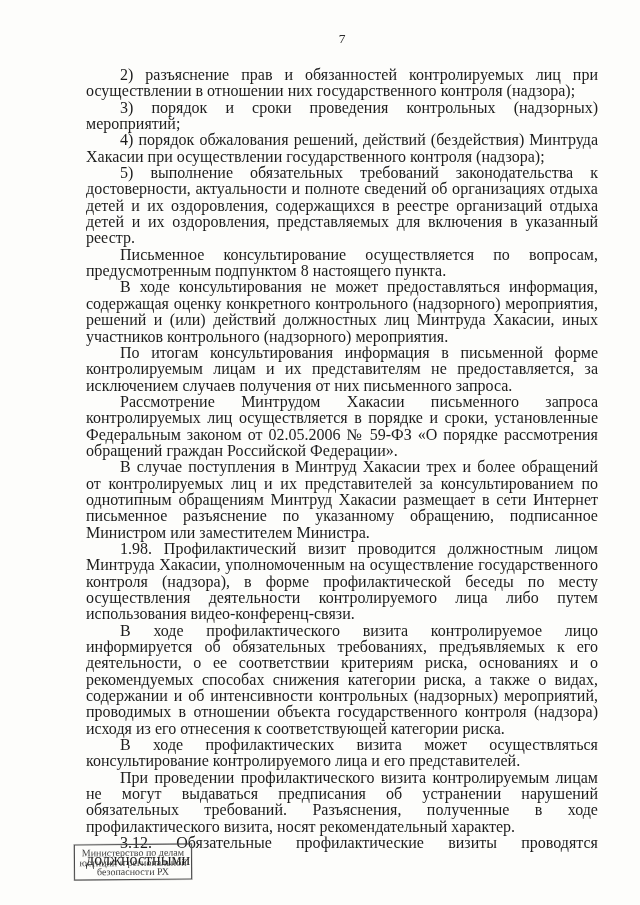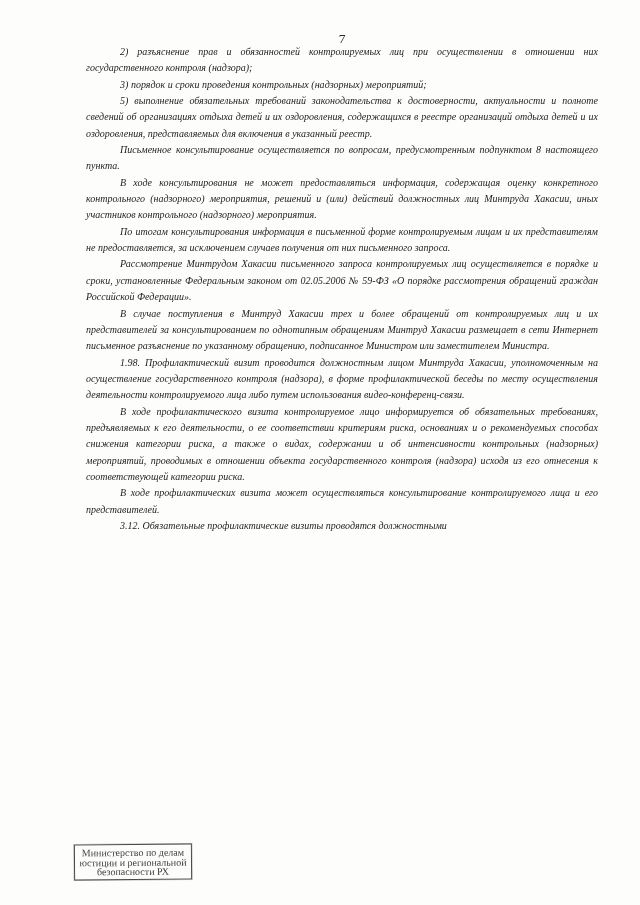--- a/index.html
+++ b/index.html
@@ -23,28 +23,27 @@
   .page-number{
     position:absolute;
     left:86px;top:31px;
     width:512px;
     text-align:center;
     font-size:13.5px;
     color:#2a2a2a;
   }
   .text-block{
     position:absolute;
-    left:86px;top:44px;
+    left:86px;top:67px;
     width:512px;
-    font-size:10px;
+    font-size:16px;
     line-height:16.35px;
     text-align:justify;
     letter-spacing:0.01px;
     word-spacing:0.02px;
-    font-style:italic;
   }
   .text-block p{
     margin:0;
     text-indent:34px;
   }
   .stamp{
     position:absolute;
     left:74px;top:844px;
     width:112px;
     border:1px solid #4a4a4a;
@@ -63,29 +62,31 @@
 </head>
 <body>
 
 <div class="page">
 
   <div class="page-number">7</div>
 
   <div class="text-block">
       <p class="para">2) разъяснение прав и обязанностей контролируемых лиц при осуществлении в отношении них государственного контроля (надзора);</p>
       <p class="para">3) порядок и сроки проведения контрольных (надзорных) мероприятий;</p>
+      <p class="para">4) порядок обжалования решений, действий (бездействия) Минтруда Хакасии при осуществлении государственного контроля (надзора);</p>
       <p class="para">5) выполнение обязательных требований законодательства к достоверности, актуальности и полноте сведений об организациях отдыха детей и их оздоровления, содержащихся в реестре организаций отдыха детей и их оздоровления, представляемых для включения в указанный реестр.</p>
       <p class="para">Письменное консультирование осуществляется по вопросам, предусмотренным подпунктом 8 настоящего пункта.</p>
       <p class="para">В ходе консультирования не может предоставляться информация, содержащая оценку конкретного контрольного (надзорного) мероприятия, решений и (или) действий должностных лиц Минтруда Хакасии, иных участников контрольного (надзорного) мероприятия.</p>
       <p class="para">По итогам консультирования информация в письменной форме контролируемым лицам и их представителям не предоставляется, за исключением случаев получения от них письменного запроса.</p>
       <p class="para">Рассмотрение Минтрудом Хакасии письменного запроса контролируемых лиц осуществляется в порядке и сроки, установленные Федеральным законом от 02.05.2006 № 59-ФЗ «О порядке рассмотрения обращений граждан Российской Федерации».</p>
       <p class="para">В случае поступления в Минтруд Хакасии трех и более обращений от контролируемых лиц и их представителей за консультированием по однотипным обращениям Минтруд Хакасии размещает в сети Интернет письменное разъяснение по указанному обращению, подписанное Министром или заместителем Министра.</p>
       <p class="para">1.98. Профилактический визит проводится должностным лицом Минтруда Хакасии, уполномоченным на осуществление государственного контроля (надзора), в форме профилактической беседы по месту осуществления деятельности контролируемого лица либо путем использования видео-конференц-связи.</p>
       <p class="para">В ходе профилактического визита контролируемое лицо информируется об обязательных требованиях, предъявляемых к его деятельности, о ее соответствии критериям риска, основаниях и о рекомендуемых способах снижения категории риска, а также о видах, содержании и об интенсивности контрольных (надзорных) мероприятий, проводимых в отношении объекта государственного контроля (надзора) исходя из его отнесения к соответствующей категории риска.</p>
       <p class="para">В ходе профилактических визита может осуществляться консультирование контролируемого лица и его представителей.</p>
+      <p class="para">При проведении профилактического визита контролируемым лицам не могут выдаваться предписания об устранении нарушений обязательных требований. Разъяснения, полученные в ходе профилактического визита, носят рекомендательный характер.</p>
       <p class="para">3.12. Обязательные профилактические визиты проводятся должностными</p>
     </div>
 
   <div class="stamp">
     <div class="stamp-lines">
         <div class="stamp-line">Министерство по делам</div>
         <div class="stamp-line">юстиции и региональной</div>
         <div class="stamp-line">безопасности РХ</div>
       </div>
   </div>

